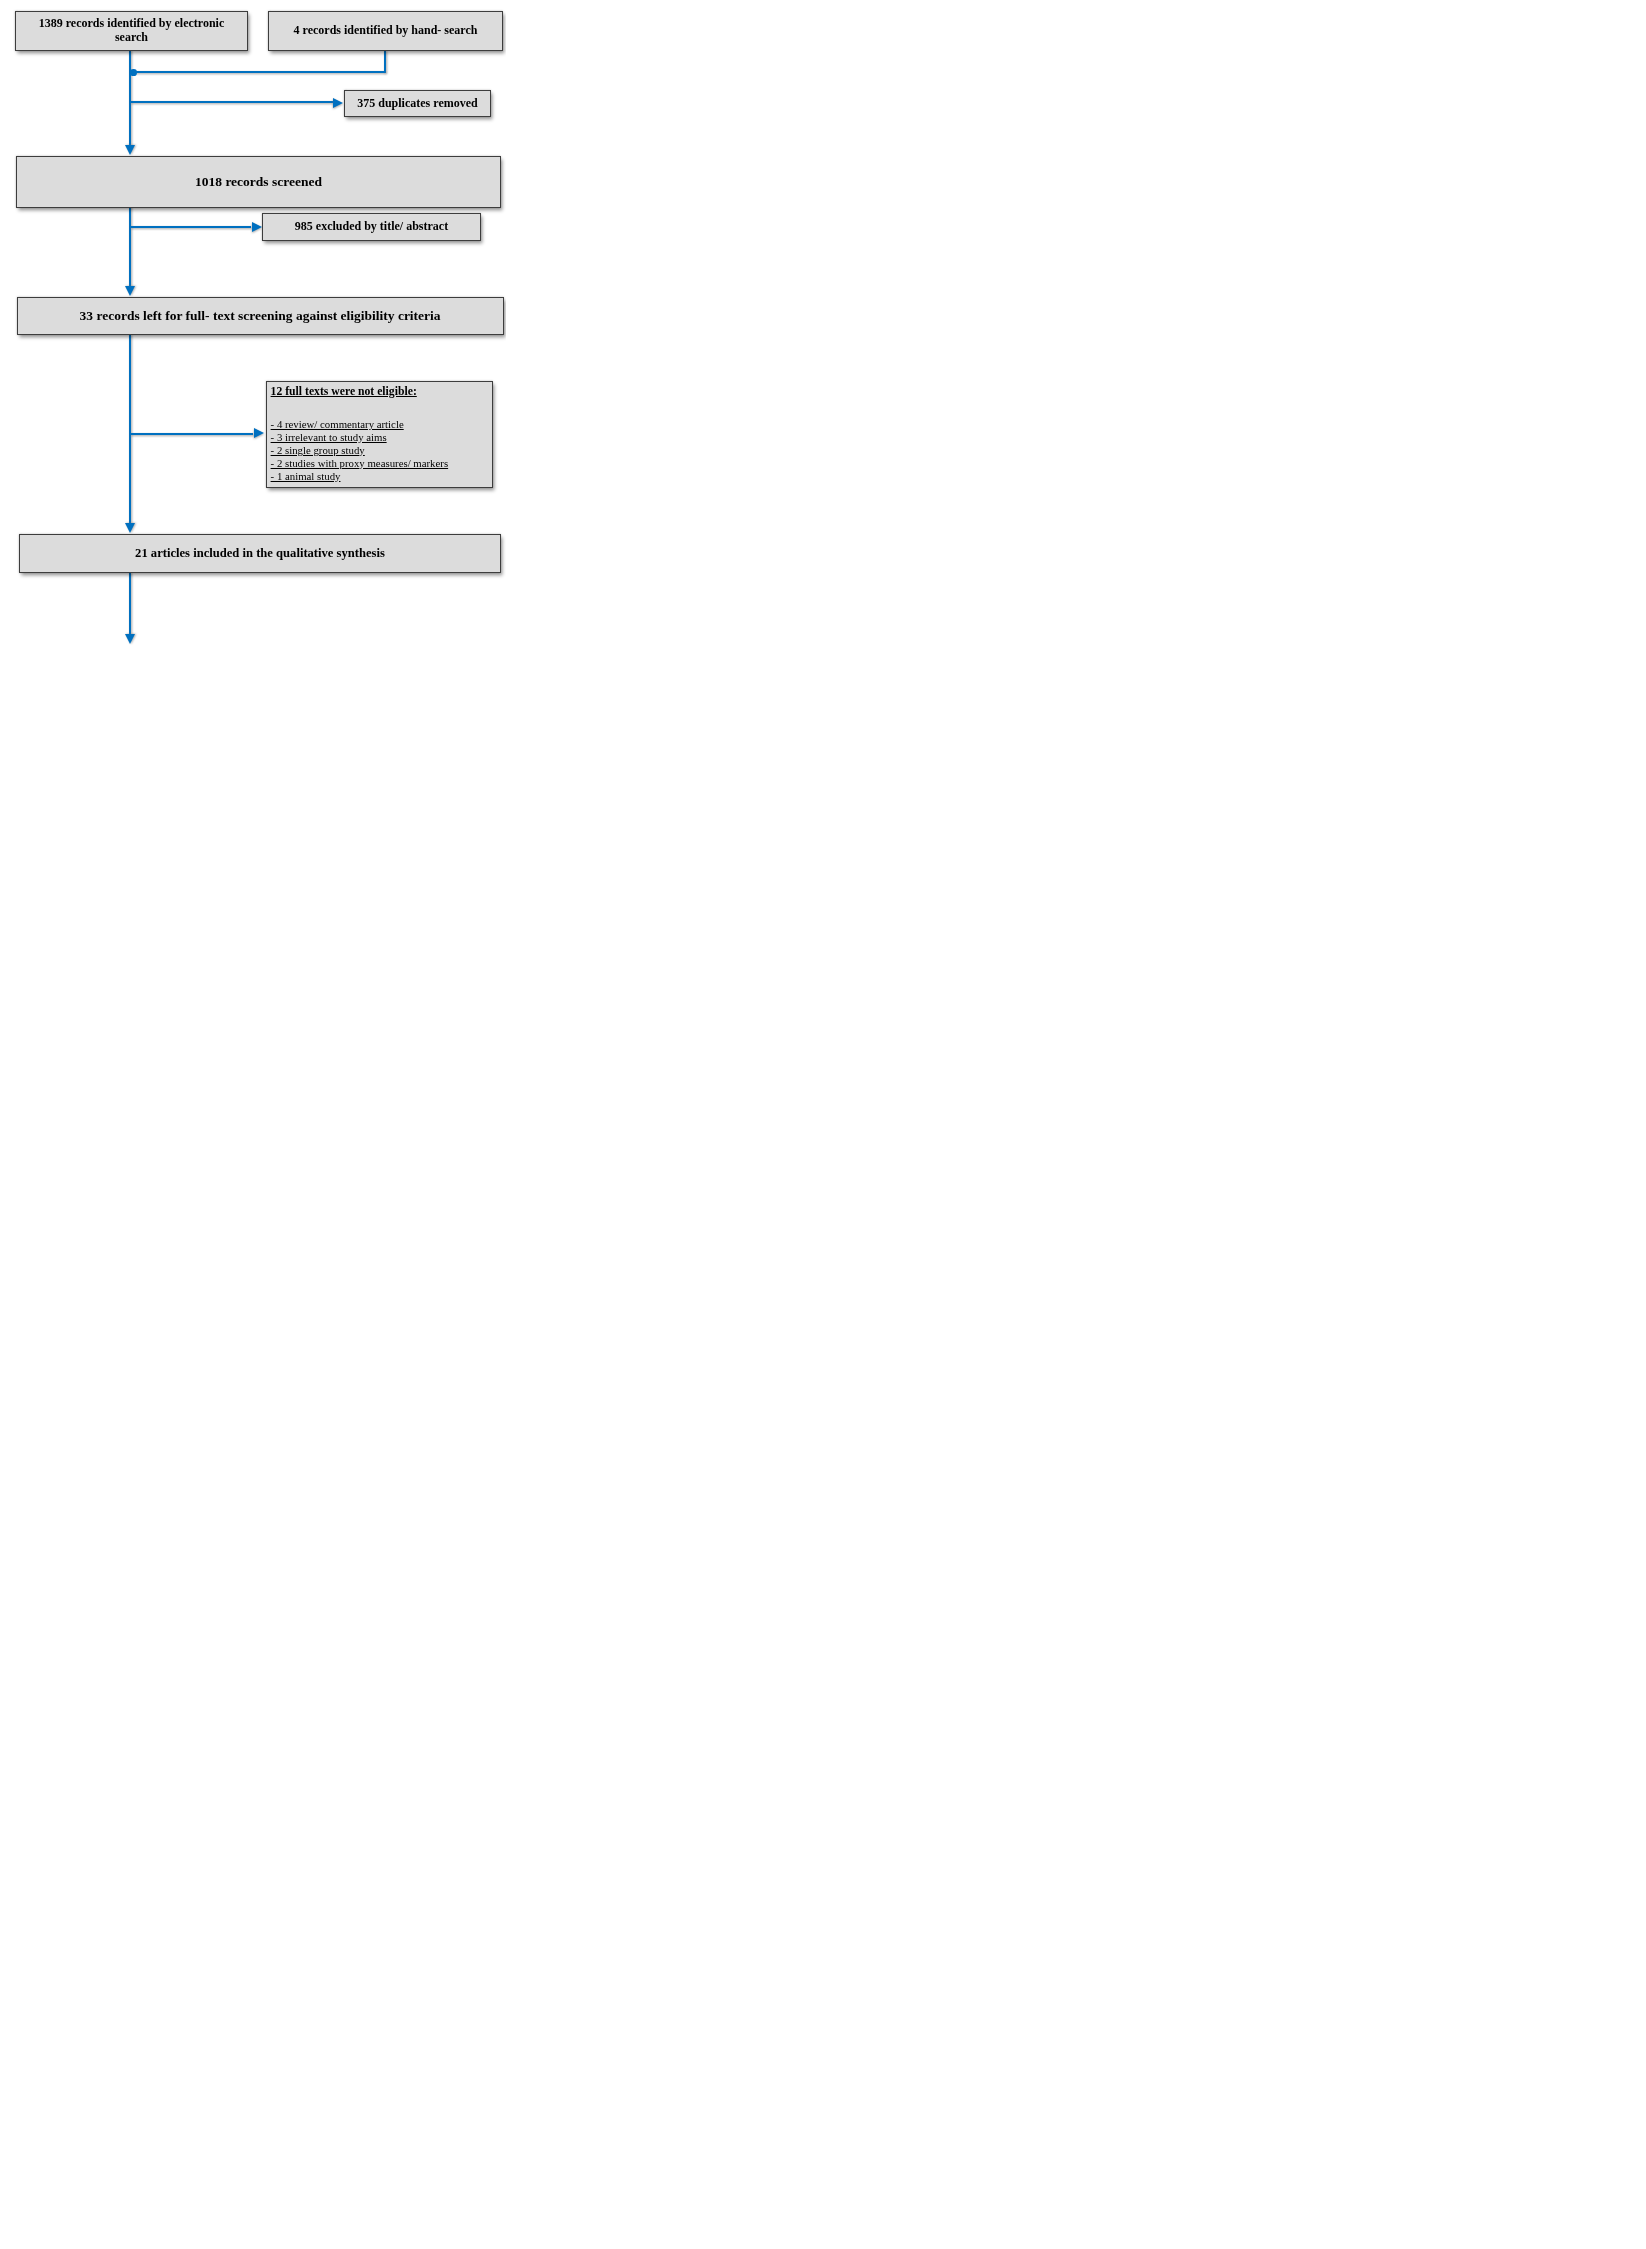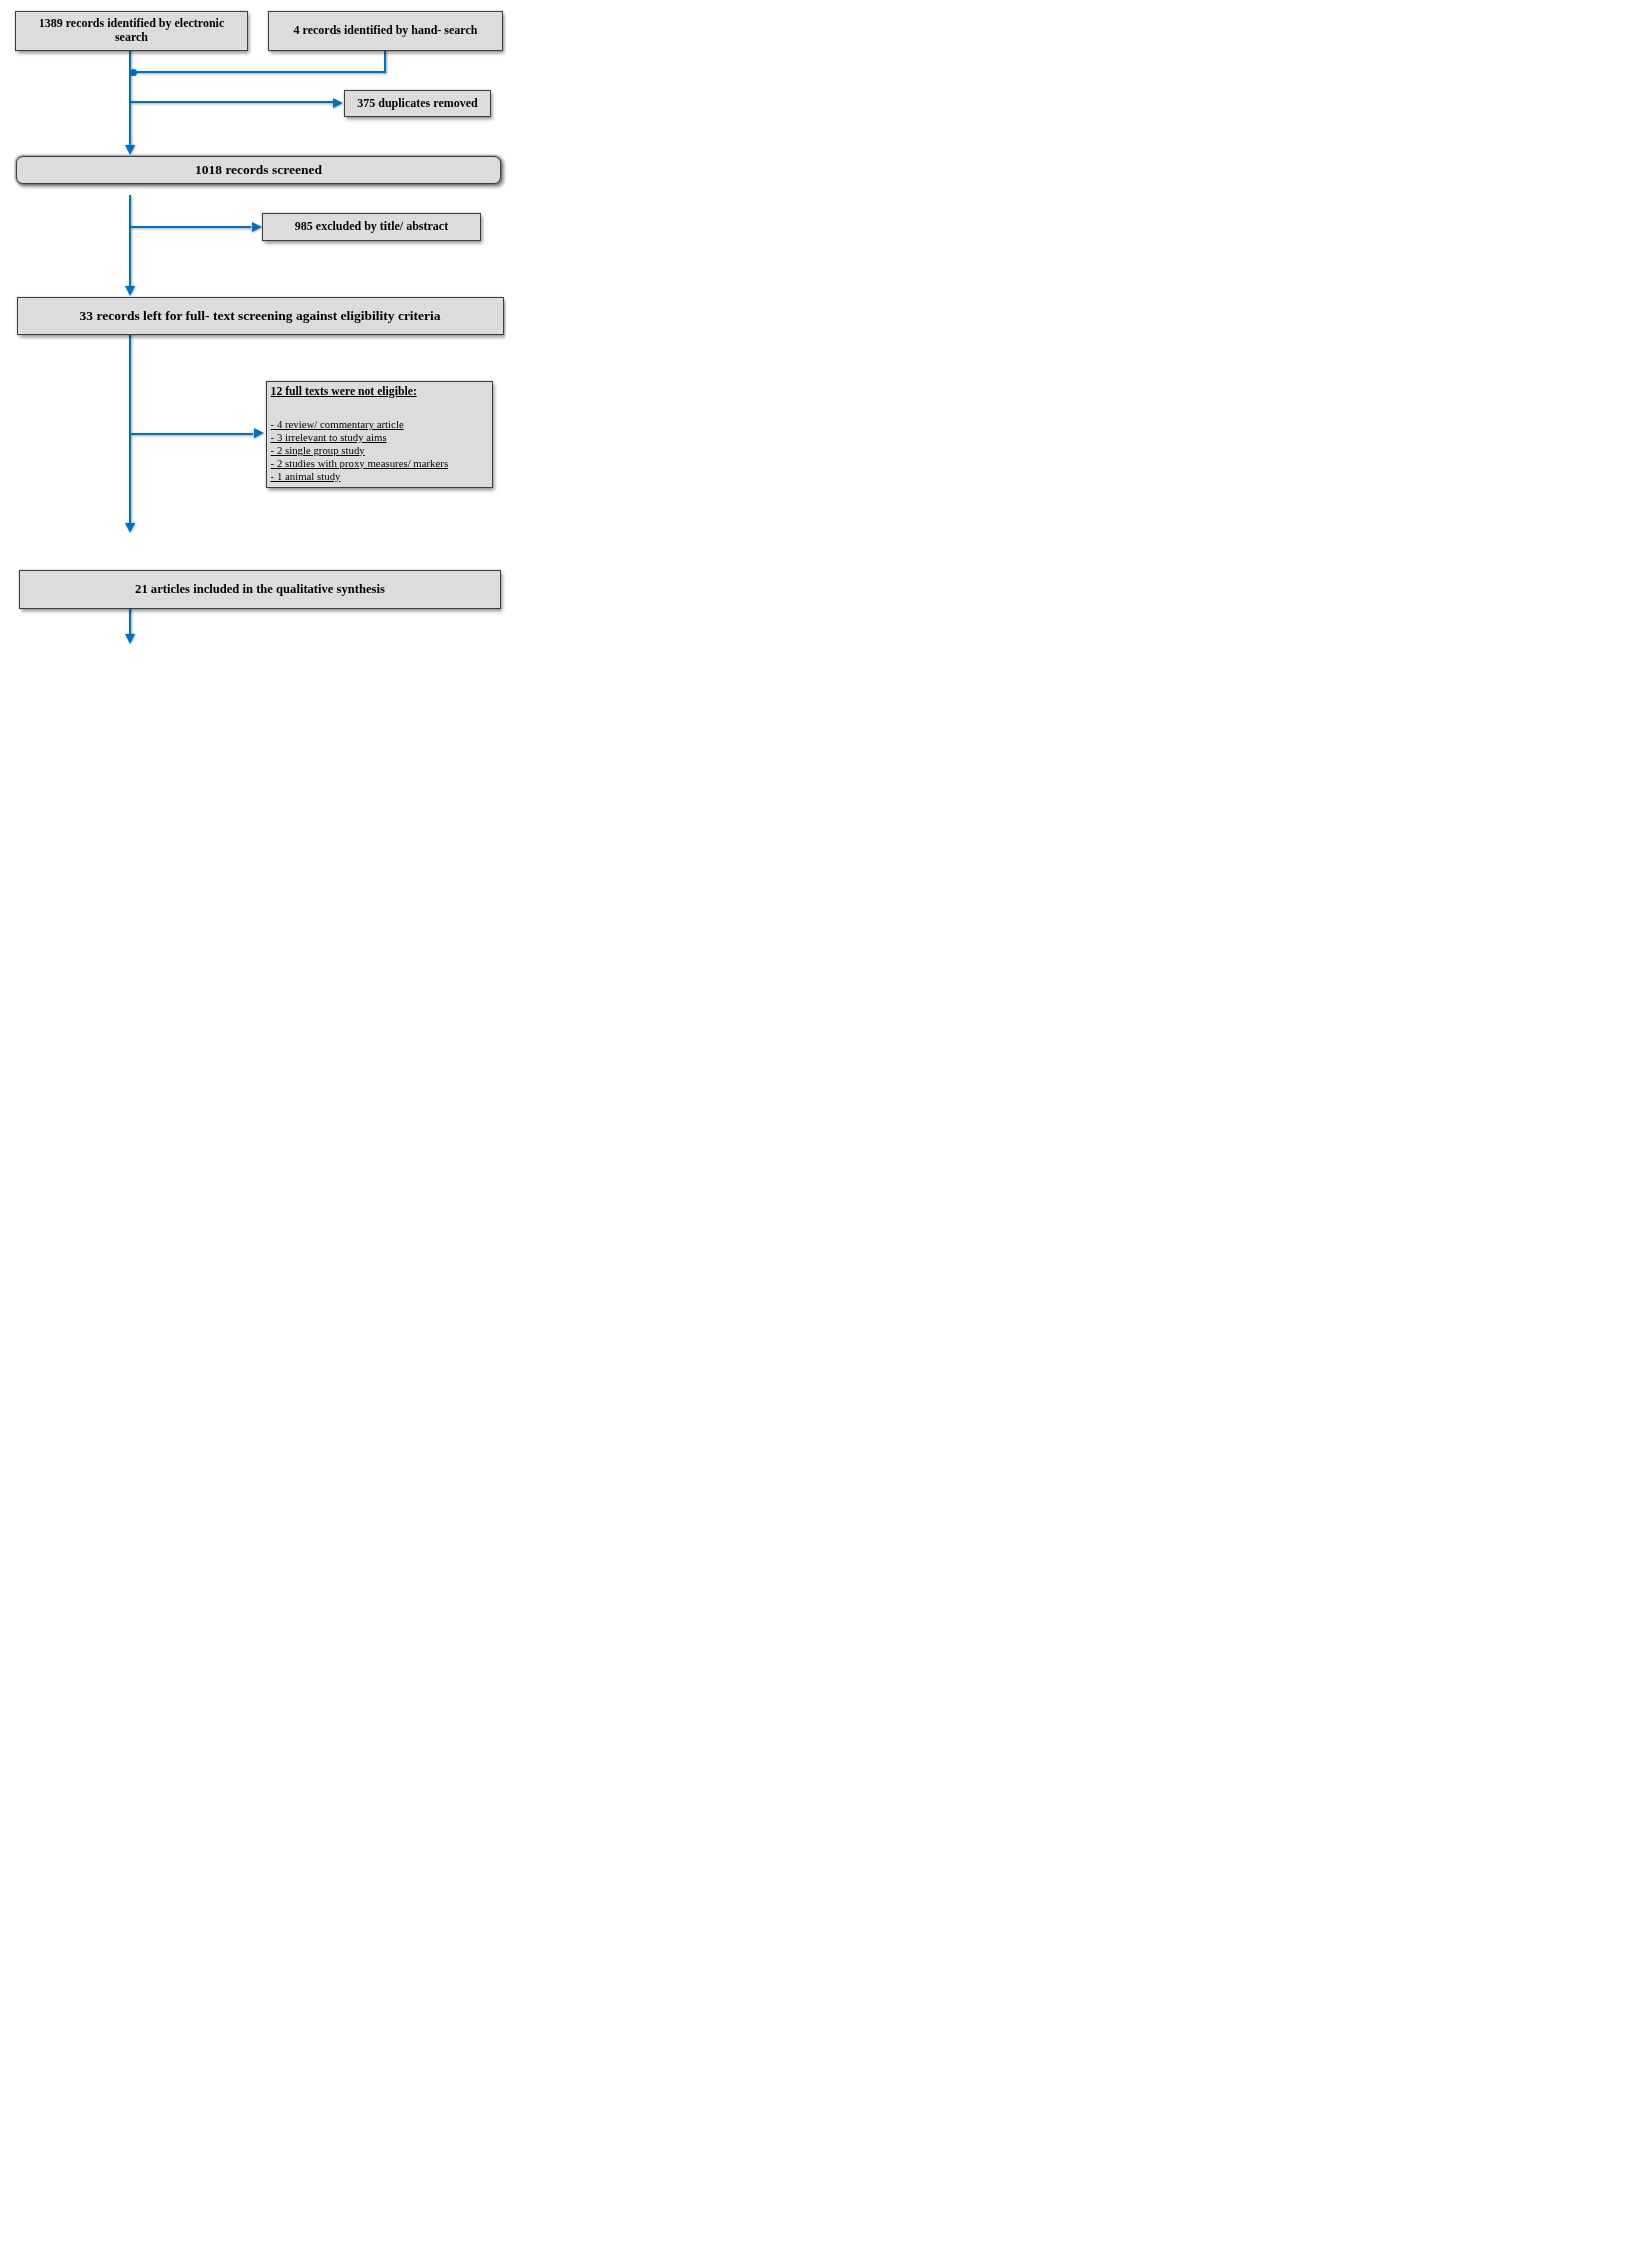--- a/index.html
+++ b/index.html
@@ -62,21 +62,21 @@
     filter:drop-shadow(0.9px 1.3px 0.9px rgba(110,110,110,.65));
   }
   .dot{
     position:absolute;width:6.7px;height:6.7px;border-radius:50%;
     background:var(--arrow);
   }
   .reasons{margin-top:20px;font-weight:400;font-size:10.8px;line-height:1.2;}
   .reasons div{white-space:nowrap;}
   .hdr{font-size:11.7px;}
   .fs27{font-size:12px;}
-  .fs28{font-size:12.6px;margin-top:36px;}
+  .fs28{font-size:12.6px;}
   .fs30{font-size:13.5px;}
 </style>
 </head>
 <body>
 
 <div class="canvas">
 
   <div class="vline" style="left:129px;top:50px;height:96px;"></div>
   <div class="head-down" style="left:125px;top:145px;"></div>
 
@@ -107,21 +107,21 @@
   </div>
 
   <div class="box fs27" style="left:268px;top:11.2px;width:235px;height:40px;padding:0 9px;">
     <span>4 records identified by hand- search</span>
   </div>
 
   <div class="box fs27" style="left:344px;top:90px;width:147px;height:27px;">
     <span>375 duplicates removed</span>
   </div>
 
-  <div class="box fs30" style="left:16px;top:156px;width:485px;height:28px;border-radius:7px;">
+  <div class="box fs30" style="left:16px;top:156px;width:485px;height:52px;">
     <span>1018 records screened</span>
   </div>
 
   <div class="box fs27" style="left:262px;top:213px;width:219px;height:28px;">
     <span>985 excluded by title/ abstract</span>
   </div>
 
   <div class="box fs30" style="left:16.6px;top:297px;width:487px;height:38px;">
     <span>33 records left for full- text screening against eligibility criteria</span>
   </div>

